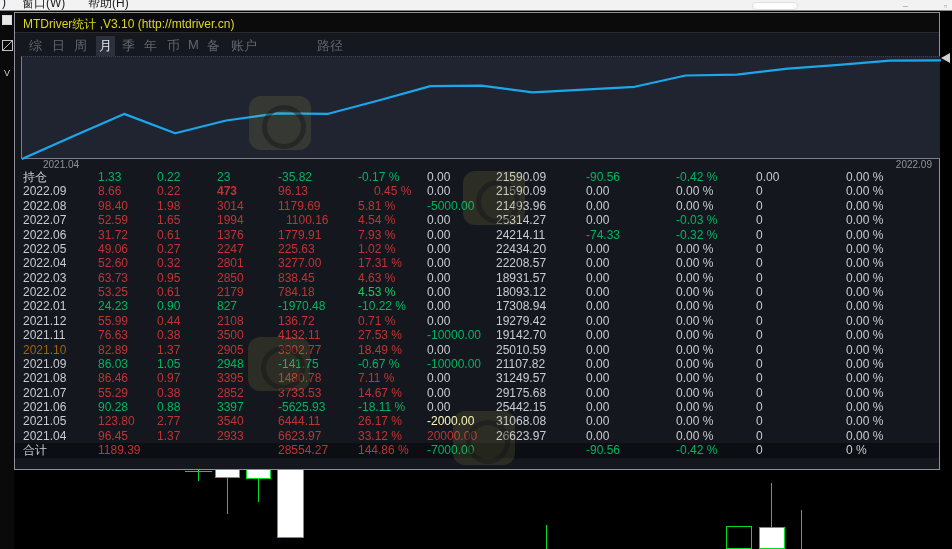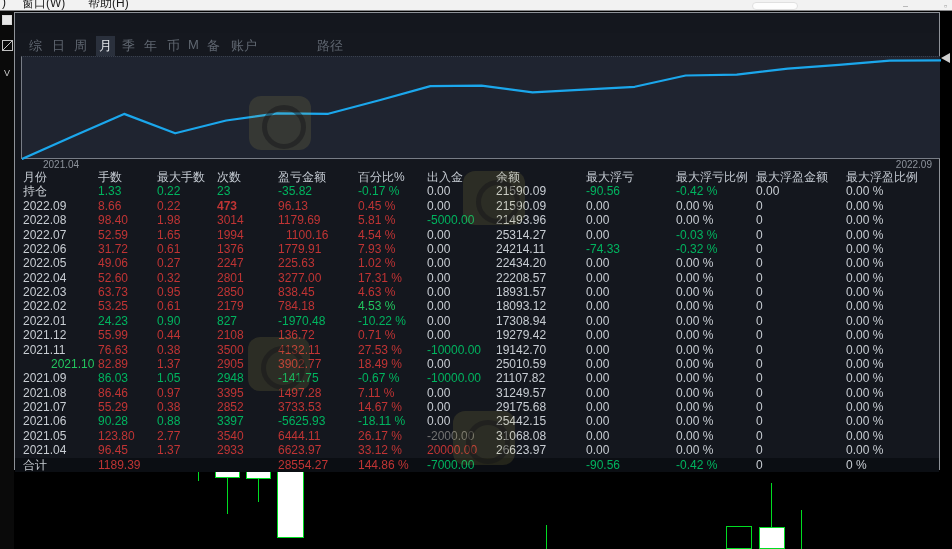--- a/index.html
+++ b/index.html
@@ -100,20 +100,23 @@
       <div class="candle-wick" style="left: 546px; top: 525px; height: 24px;"></div>
       <div class="candle-body" style="left: 726px; top: 526px; width: 26px; height: 23px; background: transparent;"></div>
       <div class="candle-wick" style="left: 771px; top: 483px; height: 44px;"></div>
       <div class="candle-body" style="left: 759px; top: 527px; width: 26px; height: 22px; background: rgb(255, 255, 255);"></div>
       <div class="candle-wick" style="left: 801px; top: 510px; height: 39px;"></div>
     </div>
 
   <div id="scroll-arrow"></div>
 
   <div id="win">
+    <div id="titlebar">
+      <span>MTDriver统计 ,V3.10 (http://mtdriver.cn)</span>
+    </div>
     <div id="toolbar">
         <span class="tb-item" style="left: 11px;">综</span>
         <span class="tb-item" style="left: 34px;">日</span>
         <span class="tb-item" style="left: 56px;">周</span>
         <span class="tb-item active" style="left: 81px;">月</span>
         <span class="tb-item" style="left: 104px;">季</span>
         <span class="tb-item" style="left: 126px;">年</span>
         <span class="tb-item" style="left: 149px;">币</span>
         <span class="tb-item" style="left: 170px;">M</span>
         <span class="tb-item" style="left: 189px;">备</span>
@@ -125,55 +128,41 @@
       <svg id="chart-svg" width="919" height="103" viewBox="0 0 919 103" preserveAspectRatio="none">
         <polyline id="equity-line" fill="none" stroke-width="2.2" stroke-linejoin="round" stroke-linecap="round" points="0.0,102.0 51.1,79.2 102.1,56.9 153.2,76.3 204.2,63.5 255.3,56.3 306.3,56.8 357.4,43.3 408.4,29.1 459.5,28.6 510.6,35.4 561.6,32.7 612.7,29.8 663.7,18.5 714.8,17.7 765.8,11.6 816.9,7.8 867.9,3.7 919.0,3.4" stroke="#1ba7ec"></polyline>
       </svg>
     </div>
     <div id="axis-labels">
       <span id="axis-label-left">2021.04</span>
       <span id="axis-label-right">2022.09</span>
     </div>
 
     <div id="stats-table">
-        <div class="trow header">
-          <span class="cell">月份</span>
-          <span class="cell">手数</span>
-          <span class="cell">最大手数</span>
-          <span class="cell">次数</span>
-          <span class="cell">盈亏金额</span>
-          <span class="cell">百分比%</span>
-          <span class="cell">出入金</span>
-          <span class="cell">余额</span>
-          <span class="cell">最大浮亏</span>
-          <span class="cell">最大浮亏比例</span>
-          <span class="cell">最大浮盈金额</span>
-          <span class="cell">最大浮盈比例</span>
-        </div>
         <div class="trow">
           <span class="cell" style="color: rgb(200, 205, 211);">持仓</span>
           <span class="cell" style="color: rgb(0, 180, 95);">1.33</span>
           <span class="cell" style="color: rgb(0, 180, 95);">0.22</span>
           <span class="cell" style="color: rgb(0, 180, 95);">23</span>
           <span class="cell" style="color: rgb(0, 180, 95);">-35.82</span>
           <span class="cell" style="color: rgb(0, 180, 95);">-0.17 %</span>
           <span class="cell" style="color: rgb(200, 205, 211);">0.00</span>
           <span class="cell" style="color: rgb(200, 205, 211);">21590.09</span>
           <span class="cell" style="color: rgb(0, 180, 95);">-90.56</span>
           <span class="cell" style="color: rgb(0, 180, 95);">-0.42 %</span>
           <span class="cell" style="color: rgb(200, 205, 211);">0.00</span>
           <span class="cell" style="color: rgb(200, 205, 211);">0.00 %</span>
         </div>
         <div class="trow">
           <span class="cell" style="color: rgb(200, 205, 211);">2022.09</span>
           <span class="cell" style="color: rgb(192, 52, 52);">8.66</span>
           <span class="cell" style="color: rgb(192, 52, 52);">0.22</span>
           <span class="cell" style="color: rgb(192, 52, 52); font-weight: bold;">473</span>
           <span class="cell" style="color: rgb(192, 52, 52);">96.13</span>
-          <span class="cell" style="color: rgb(192, 52, 52);">0.45 %</span>
+          <span class="cell" style="color: rgb(192, 52, 52); margin-left: 16px;">0.45 %</span>
           <span class="cell" style="color: rgb(200, 205, 211);">0.00</span>
           <span class="cell" style="color: rgb(200, 205, 211);">21590.09</span>
           <span class="cell" style="color: rgb(200, 205, 211);">0.00</span>
           <span class="cell" style="color: rgb(200, 205, 211);">0.00 %</span>
           <span class="cell" style="color: rgb(200, 205, 211);">0</span>
           <span class="cell" style="color: rgb(200, 205, 211);">0.00 %</span>
         </div>
         <div class="trow">
           <span class="cell" style="color: rgb(200, 205, 211);">2022.08</span>
           <span class="cell" style="color: rgb(192, 52, 52);">98.40</span>
@@ -308,21 +297,21 @@
           <span class="cell" style="color: rgb(192, 52, 52);">4132.11</span>
           <span class="cell" style="color: rgb(192, 52, 52);">27.53 %</span>
           <span class="cell" style="color: rgb(0, 180, 95);">-10000.00</span>
           <span class="cell" style="color: rgb(200, 205, 211);">19142.70</span>
           <span class="cell" style="color: rgb(200, 205, 211);">0.00</span>
           <span class="cell" style="color: rgb(200, 205, 211);">0.00 %</span>
           <span class="cell" style="color: rgb(200, 205, 211);">0</span>
           <span class="cell" style="color: rgb(200, 205, 211);">0.00 %</span>
         </div>
         <div class="trow">
-          <span class="cell" style="color: #22c55e; margin-left: 28px;">2021.10</span>
+          <span class="cell" style="color: #a16207;">2021.10</span>
           <span class="cell" style="color: rgb(192, 52, 52);">82.89</span>
           <span class="cell" style="color: rgb(192, 52, 52);">1.37</span>
           <span class="cell" style="color: rgb(192, 52, 52);">2905</span>
           <span class="cell" style="color: rgb(192, 52, 52);">3902.77</span>
           <span class="cell" style="color: rgb(192, 52, 52);">18.49 %</span>
           <span class="cell" style="color: rgb(200, 205, 211);">0.00</span>
           <span class="cell" style="color: rgb(200, 205, 211);">25010.59</span>
           <span class="cell" style="color: rgb(200, 205, 211);">0.00</span>
           <span class="cell" style="color: rgb(200, 205, 211);">0.00 %</span>
           <span class="cell" style="color: rgb(200, 205, 211);">0</span>
@@ -340,21 +329,21 @@
           <span class="cell" style="color: rgb(200, 205, 211);">0.00</span>
           <span class="cell" style="color: rgb(200, 205, 211);">0.00 %</span>
           <span class="cell" style="color: rgb(200, 205, 211);">0</span>
           <span class="cell" style="color: rgb(200, 205, 211);">0.00 %</span>
         </div>
         <div class="trow">
           <span class="cell" style="color: rgb(200, 205, 211);">2021.08</span>
           <span class="cell" style="color: rgb(192, 52, 52);">86.46</span>
           <span class="cell" style="color: rgb(192, 52, 52);">0.97</span>
           <span class="cell" style="color: rgb(192, 52, 52);">3395</span>
-          <span class="cell" style="color: rgb(192, 52, 52);">1497.28</span>
+          <span class="cell" style="color: rgb(192, 52, 52);">1480.78</span>
           <span class="cell" style="color: rgb(192, 52, 52);">7.11 %</span>
           <span class="cell" style="color: rgb(200, 205, 211);">0.00</span>
           <span class="cell" style="color: rgb(200, 205, 211);">31249.57</span>
           <span class="cell" style="color: rgb(200, 205, 211);">0.00</span>
           <span class="cell" style="color: rgb(200, 205, 211);">0.00 %</span>
           <span class="cell" style="color: rgb(200, 205, 211);">0</span>
           <span class="cell" style="color: rgb(200, 205, 211);">0.00 %</span>
         </div>
         <div class="trow">
           <span class="cell" style="color: rgb(200, 205, 211);">2021.07</span>
@@ -384,21 +373,21 @@
           <span class="cell" style="color: rgb(200, 205, 211);">0</span>
           <span class="cell" style="color: rgb(200, 205, 211);">0.00 %</span>
         </div>
         <div class="trow">
           <span class="cell" style="color: rgb(200, 205, 211);">2021.05</span>
           <span class="cell" style="color: rgb(192, 52, 52);">123.80</span>
           <span class="cell" style="color: rgb(192, 52, 52);">2.77</span>
           <span class="cell" style="color: rgb(192, 52, 52);">3540</span>
           <span class="cell" style="color: rgb(192, 52, 52);">6444.11</span>
           <span class="cell" style="color: rgb(192, 52, 52);">26.17 %</span>
-          <span class="cell" style="color: #737373;">-2000.00</span>
+          <span class="cell" style="color: #fef9c3;">-2000.00</span>
           <span class="cell" style="color: rgb(200, 205, 211);">31068.08</span>
           <span class="cell" style="color: rgb(200, 205, 211);">0.00</span>
           <span class="cell" style="color: rgb(200, 205, 211);">0.00 %</span>
           <span class="cell" style="color: rgb(200, 205, 211);">0</span>
           <span class="cell" style="color: rgb(200, 205, 211);">0.00 %</span>
         </div>
         <div class="trow">
           <span class="cell" style="color: rgb(200, 205, 211);">2021.04</span>
           <span class="cell" style="color: rgb(192, 52, 52);">96.45</span>
           <span class="cell" style="color: rgb(192, 52, 52);">1.37</span>

